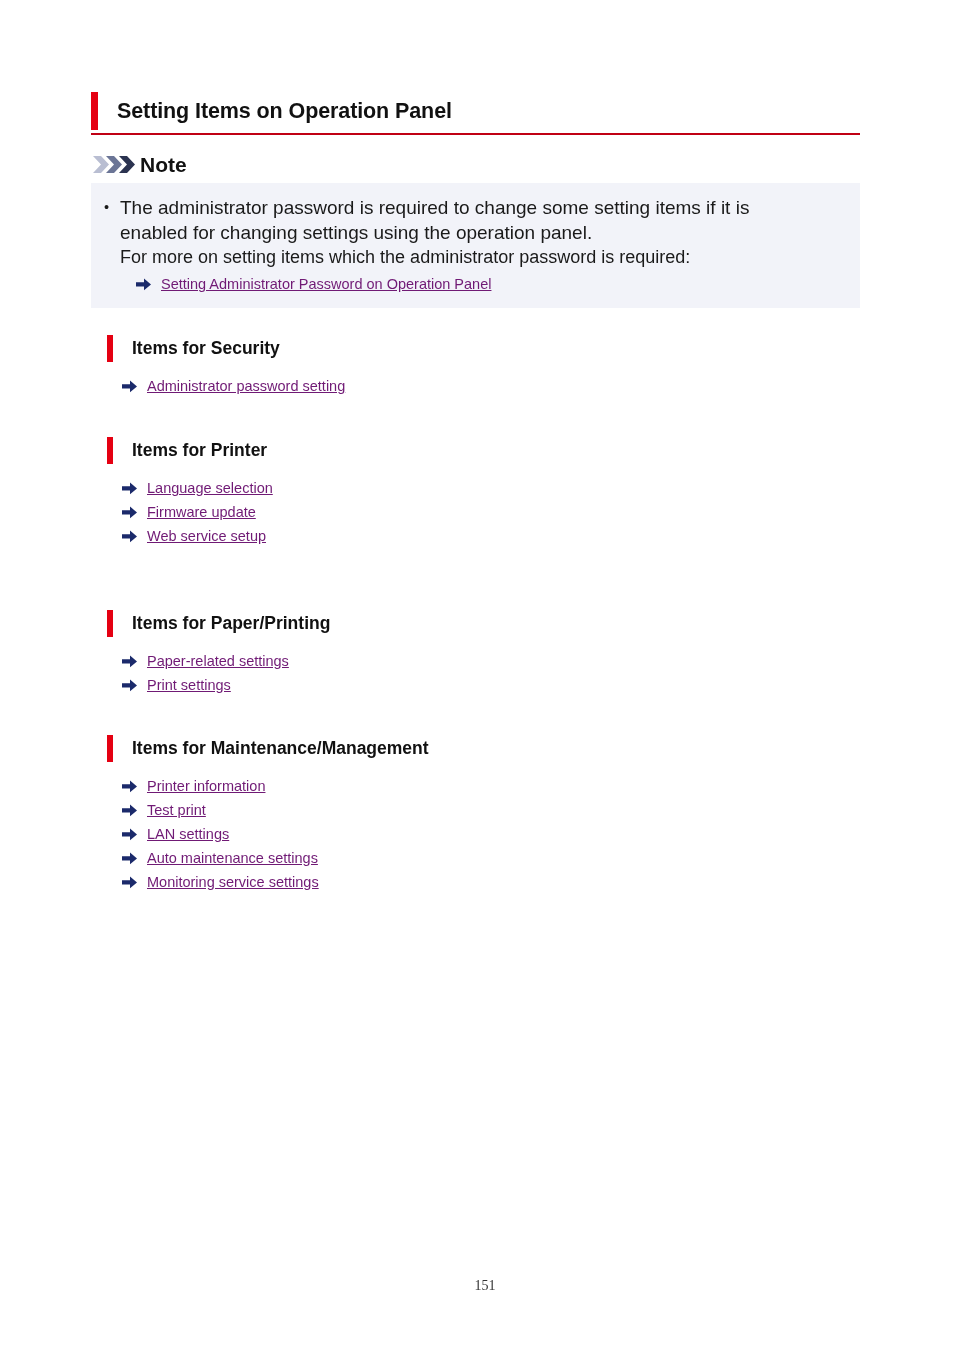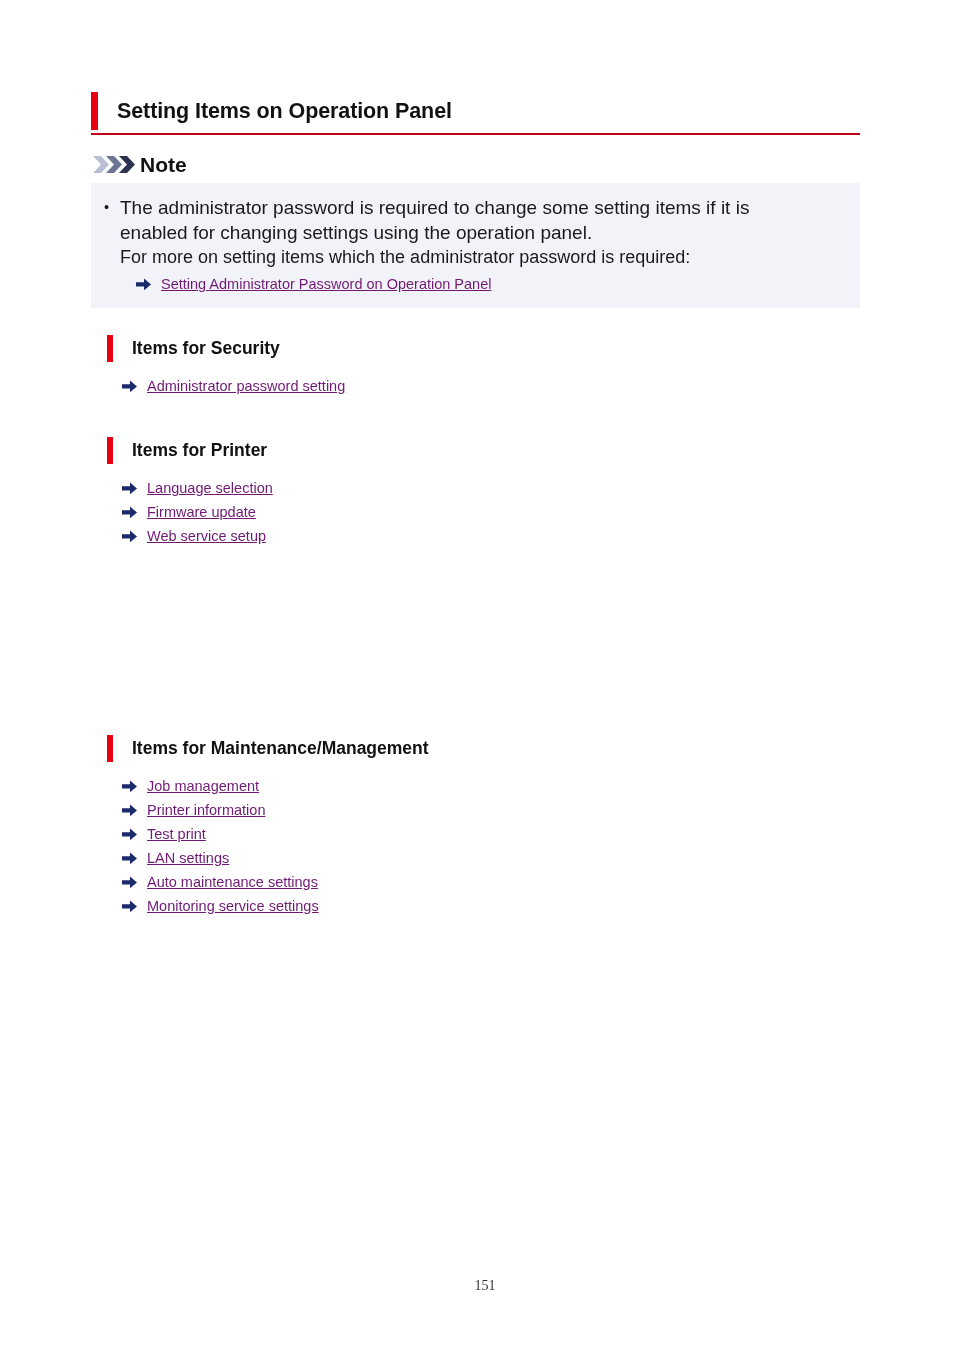--- a/index.html
+++ b/index.html
@@ -271,41 +271,57 @@
         <span>
           <svg class="arrow-icon" viewBox="0 0 15 13" xmlns="http://www.w3.org/2000/svg">
             <path d="M0 4.2 L8 4.2 L8 0.6 L15 6.4 L8 12.2 L8 8.6 L0 8.6 Z" fill="#1b2a6b"></path>
           </svg>
         </span>
         <span class="doc-link">Web service setup</span>
       </div>
     </div>
   </div>
 
+  <div class="section" style="top:610px;">
+    <div class="section-head">
+      <div class="section-bar"></div>
+      <div class="section-title">Items for Paper/Printing</div>
+    </div>
+    <div class="link-list">
+      <div class="link-row">
+        <span>
+          <svg class="arrow-icon" viewBox="0 0 15 13" xmlns="http://www.w3.org/2000/svg">
+            <path d="M0 4.2 L8 4.2 L8 0.6 L15 6.4 L8 12.2 L8 8.6 L0 8.6 Z" fill="#1b2a6b"></path>
+          </svg>
+        </span>
+        <span class="doc-link">Paper-related settings</span>
+      </div>
+      <div class="link-row">
+        <span>
+          <svg class="arrow-icon" viewBox="0 0 15 13" xmlns="http://www.w3.org/2000/svg">
+            <path d="M0 4.2 L8 4.2 L8 0.6 L15 6.4 L8 12.2 L8 8.6 L0 8.6 Z" fill="#1b2a6b"></path>
+          </svg>
+        </span>
+        <span class="doc-link">Print settings</span>
+      </div>
+    </div>
+  </div>
 
   <div class="section" style="top:735px;">
     <div class="section-head">
       <div class="section-bar"></div>
       <div class="section-title">Items for Maintenance/Management</div>
     </div>
     <div class="link-list">
       <div class="link-row">
         <span>
           <svg class="arrow-icon" viewBox="0 0 15 13" xmlns="http://www.w3.org/2000/svg">
             <path d="M0 4.2 L8 4.2 L8 0.6 L15 6.4 L8 12.2 L8 8.6 L0 8.6 Z" fill="#1b2a6b"></path>
           </svg>
         </span>
-        <span class="doc-link">Job management</span>
-      </div>
-      <div class="link-row">
-        <span>
-          <svg class="arrow-icon" viewBox="0 0 15 13" xmlns="http://www.w3.org/2000/svg">
-            <path d="M0 4.2 L8 4.2 L8 0.6 L15 6.4 L8 12.2 L8 8.6 L0 8.6 Z" fill="#1b2a6b"></path>
-          </svg>
-        </span>
         <span class="doc-link">Printer information</span>
       </div>
       <div class="link-row">
         <span>
           <svg class="arrow-icon" viewBox="0 0 15 13" xmlns="http://www.w3.org/2000/svg">
             <path d="M0 4.2 L8 4.2 L8 0.6 L15 6.4 L8 12.2 L8 8.6 L0 8.6 Z" fill="#1b2a6b"></path>
           </svg>
         </span>
         <span class="doc-link">Test print</span>
       </div>

